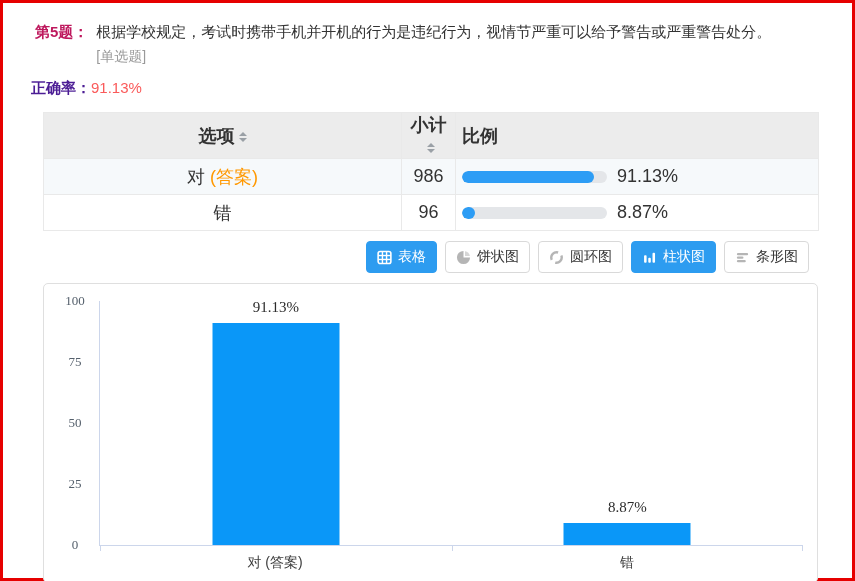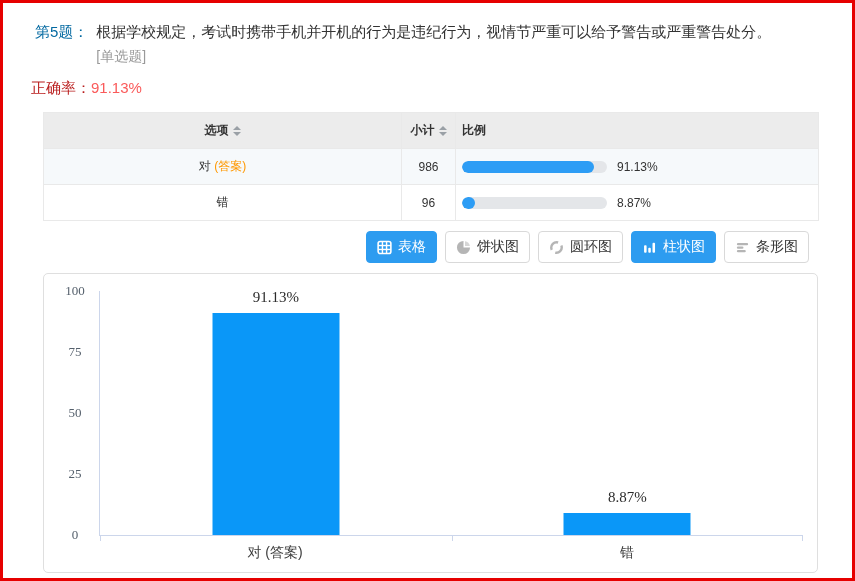--- a/index.html
+++ b/index.html
@@ -7,29 +7,29 @@
     --table-bar:#2d9df5; --acc-red:#fa5a5a; --ans-orange:#ff9800;
     --axis:#ccd6eb; --border-gray:#e4e4e4;
   }
   *{box-sizing:border-box;margin:0;padding:0;}
   html,body{width:855px;height:581px;overflow:hidden;background:#fff;}
   body{font-family:"Liberation Sans","DejaVu Sans",sans-serif;color:#333;}
   .frame{position:relative;width:855px;height:581px;border:3px solid var(--frame-red);background:#fff;padding-top:15px;}
 
   
   .q-row{display:flex;margin:3px 0 0 32px;font-size:15px;line-height:22px;}
-  .q-num{font-weight:400;color:#0369a1;white-space:nowrap;margin-right:8px;}
+  .q-num{font-weight:700;color:#be185d;white-space:nowrap;margin-right:8px;}
   .q-text{color:#333;font-weight:500;text-align:center;}
   .q-type{color:#999;font-size:14px;margin-top:2px;}
   .acc-row{margin:12px 0 0 28px;font-size:15px;}
-  .acc-label{font-weight:400;color:#b91c1c;}
+  .acc-label{font-weight:700;color:#4c1d95;}
   .acc-value{color:var(--acc-red);}
 
   
-  table.stats{border-collapse:collapse;margin:14px 0 0 40px;width:775px;font-size:12px;table-layout:fixed;}
+  table.stats{border-collapse:collapse;margin:14px 0 0 40px;width:775px;font-size:18px;table-layout:fixed;}
   table.stats th,table.stats td{border:1px solid #e9e9e9;height:36px;padding:0 6px;}
   table.stats th{background:#ececec;font-weight:700;color:#333;}
   .col-option{width:358px;text-align:center;}
   .col-count{width:54px;text-align:center;}
   .col-ratio{width:363px;text-align:left;}
   tr.row-alt td{background:#f6f9fb;}
   .answer-tag{color:var(--ans-orange);}
   .sort{display:inline-block;vertical-align:middle;margin-left:4px;}
   .sort i{display:block;width:0;height:0;border-left:4px solid transparent;border-right:4px solid transparent;}
   .sort .up{border-bottom:4px solid #9aa0a6;margin-bottom:2px;}

